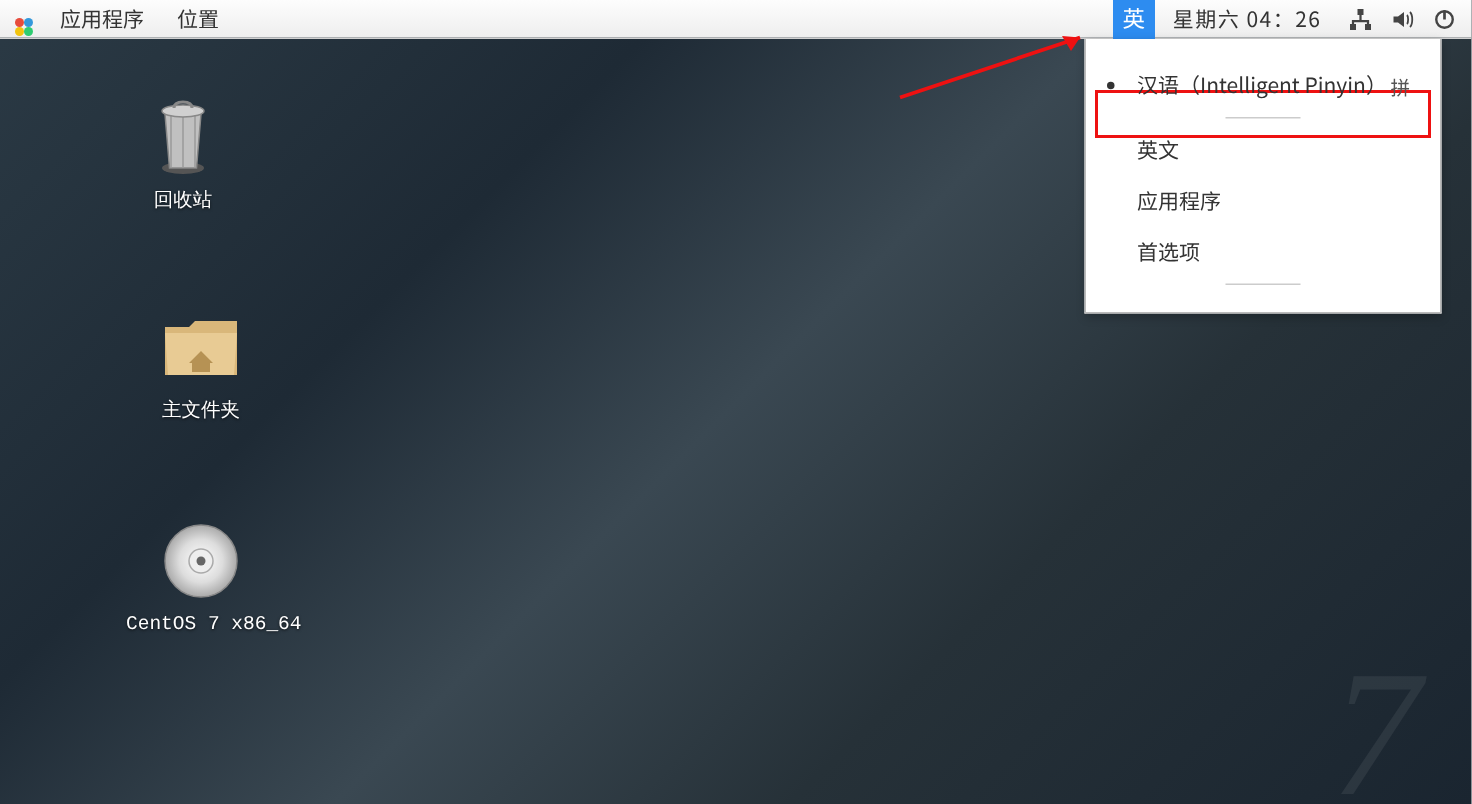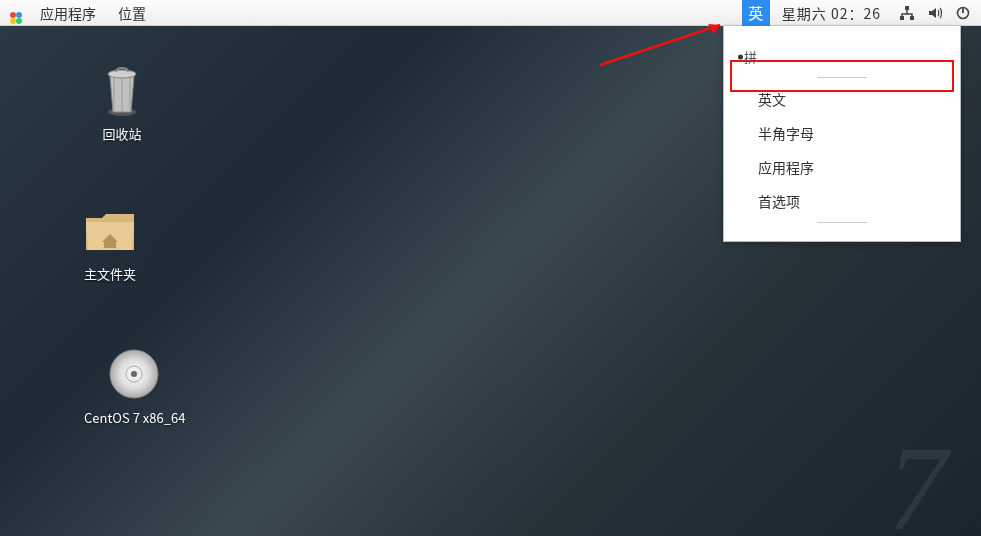--- a/index.html
+++ b/index.html
@@ -27,24 +27,24 @@
     .datetime { padding: 0 12px; font-size: 14px; letter-spacing: 1px; }
     .tray-icon { width: 20px; height: 20px; margin: 0 4px; display: flex; align-items: center; justify-content: center; }
     .tray-icon svg { width: 16px; height: 16px; fill: #444; }
 
     .desktop { position: absolute; top: 26px; left: 0; right: 0; bottom: 0; }
     .desktop-icon {
       position: absolute; width: 100px; text-align: center;
       color: #fff; font-size: 13px;
     }
     .desktop-icon .icon-img { width: 56px; height: 56px; margin: 0 auto 6px; }
-    .desktop-icon .label { text-shadow: 0 1px 2px rgba(0,0,0,.7); white-space: nowrap; }
+    .desktop-icon .label { text-shadow: 0 1px 2px rgba(0,0,0,.7); white-space: nowrap; font-family: Liberation Mono, monospace; }
 
     .trash-icon { left: 72px; top: 36px; }
-    .home-icon { left: 60px; top: 176px; }
+    .home-icon { left: 84px; top: 176px; }
     .disc-icon { left: 84px; top: 320px; }
 
     .dropdown {
       position: absolute; top: 26px; right: 20px; width: 238px;
       background: #fff; border: 1px solid #bbb; border-top: none;
       box-shadow: 0 2px 6px rgba(0,0,0,.25);
       padding: 14px 0;
     }
     .dropdown-item {
       display: flex; align-items: center; justify-content: space-between;
@@ -83,21 +83,21 @@
           <circle cx="11" cy="5" r="3" fill="#3498db"></circle>
           <circle cx="5" cy="11" r="3" fill="#f1c40f"></circle>
           <circle cx="11" cy="11" r="3" fill="#2ecc71"></circle>
         </svg>
     </span>
     <span class="menu-item">应用程序</span>
     <span class="menu-item">位置</span>
   </div>
   <div class="topbar-right">
     <span class="ime-indicator">英</span>
-    <span class="datetime">星期六 02：26</span>
+    <span class="datetime">星期六 04：26</span>
     <span class="tray-icon">
       <svg viewBox="0 0 16 16">
           <rect x="6" y="1" width="4" height="4"></rect>
           <rect x="1" y="11" width="4" height="4"></rect>
           <rect x="11" y="11" width="4" height="4"></rect>
           <path d="M8 5v4 M3 11V9h10v2" stroke="#444" stroke-width="1.5" fill="none"></path>
         </svg>
     </span>
     <span class="tray-icon">
       <svg viewBox="0 0 16 16">
@@ -158,28 +158,26 @@
   </div>
 
   <div class="watermark">7</div>
 </div>
 
 <div class="dropdown">
   <div class="highlight-box"></div>
 
   <div class="dropdown-item">
     <span class="bullet"></span>
+    <span class="primary">汉语（Intelligent Pinyin）</span>
     <span class="secondary">拼</span>
   </div>
   <div class="dropdown-sep"></div>
   <div class="dropdown-item">
     <span class="primary">英文</span>
-  </div>
-  <div class="dropdown-item">
-    <span class="primary">半角字母</span>
   </div>
   <div class="dropdown-item">
     <span class="primary">应用程序</span>
   </div>
   <div class="dropdown-item">
     <span class="primary">首选项</span>
   </div>
   <div class="dropdown-sep"></div>
 </div>
 

